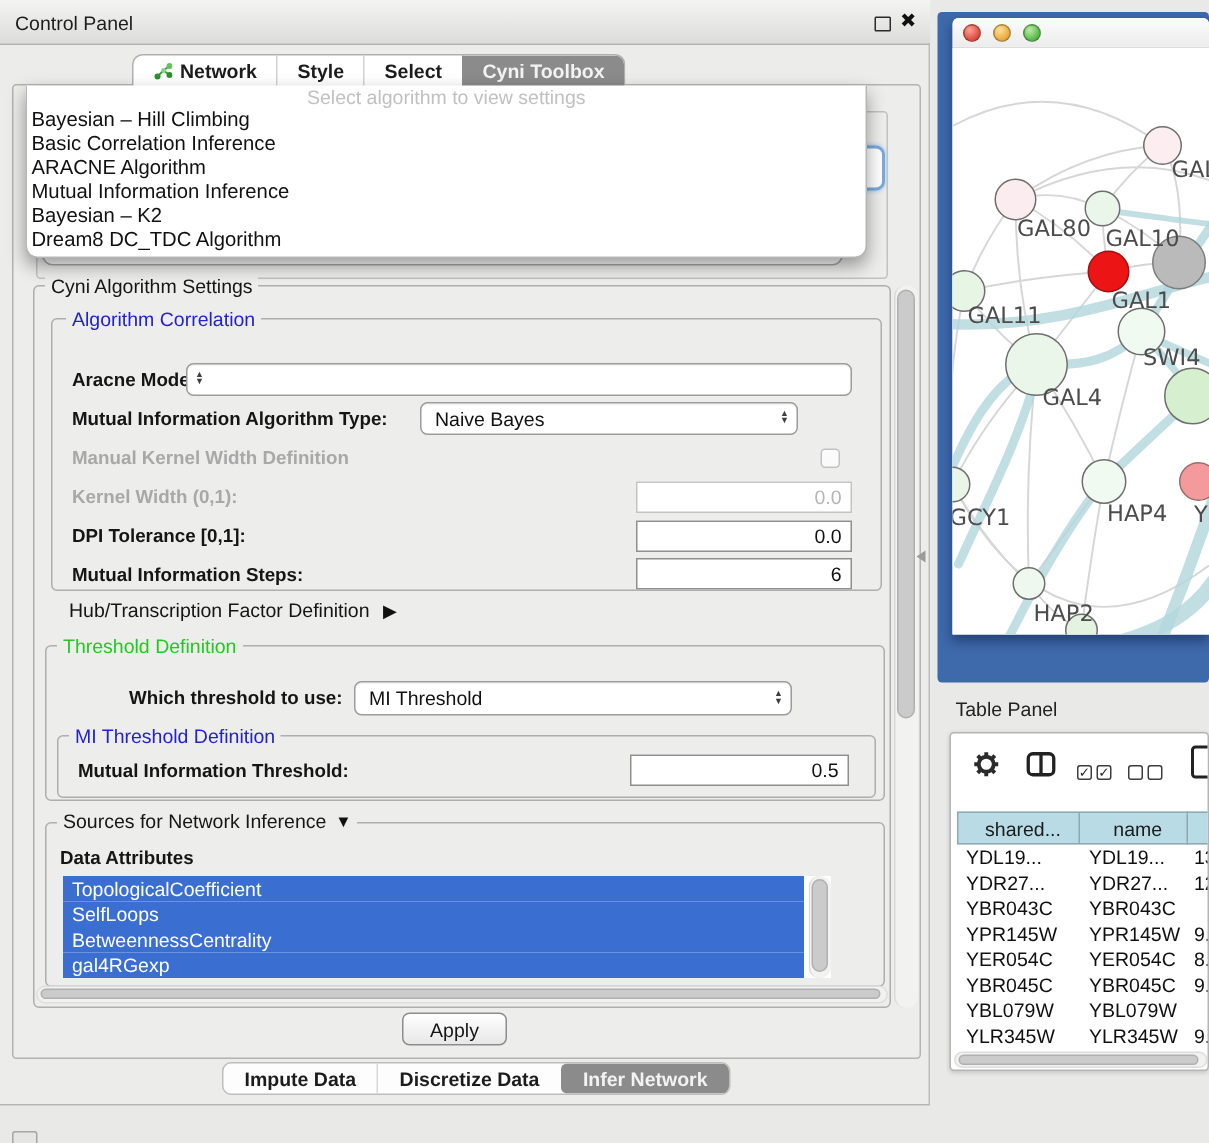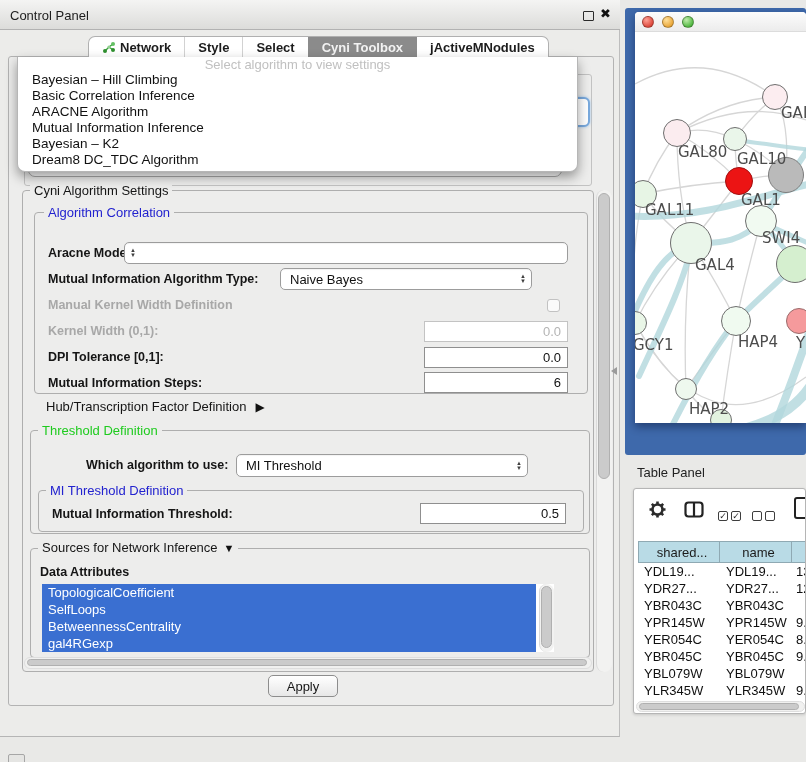--- a/index.html
+++ b/index.html
@@ -21,21 +21,21 @@
   .tab.sel{background:#8b8b8b;color:#f3f3f3;border-left-color:#8b8b8b}
   .tab.sel + .tab{border-left-color:#8b8b8b}
   
   .content{left:8px;top:56px;width:606px;height:650px;background:#ededec;border:1px solid #b3b3b3;border-radius:3px}
   .ghost-group{left:24px;top:74px;width:568px;height:112px;border:1px solid #c2c2c2;border-radius:3px}
   .ghost-combo-focus{left:564px;top:97px;width:26px;height:30px;background:#fff;border:2px solid #79a9dd;border-radius:6px;box-shadow:0 0 3px #9cc3ea}
   .ghost-combo{left:28px;top:141px;width:534px;height:36px;background:#fdfdfd;border:1px solid #a9a9a9;border-radius:7px}
   
   .ddl{left:17px;top:57px;width:561px;background:#fff;border:1px solid #b6b6b6;border-top:none;border-radius:0 0 8px 8px;box-shadow:0 5px 12px rgba(0,0,0,.38);z-index:50;padding-bottom:3px}
   .ddl .prompt{color:#c0c0c0;text-align:center;font-size:13px;height:15px;line-height:15px;overflow:hidden}
-  .ddl .item{font-size:13.5px;height:16px;line-height:16px;padding-left:14px;white-space:nowrap}
+  .ddl .item{font-size:13.5px;height:16px;line-height:16px;padding-left:3px;white-space:nowrap}
   .ddl .item.hl{font-weight:normal}
   
   .group{border:1px solid #aeaeae;border-radius:4px}
   .gtitle{position:absolute;font-size:13px;background:#ededec;padding:0 4px;white-space:nowrap;color:#161616;display:flex;align-items:center;gap:6px}
   .blue{color:#2222cf}.greenT{color:#1ecb1e}
   .lbl{position:absolute;font-size:12.5px;font-weight:bold;color:#151515;white-space:nowrap}
   .lbl.plain{font-weight:normal;font-size:13px}
   .lbl.dis{color:#a8a8a8}
   .combo{position:absolute;background:#fff;border:1px solid #9c9c9c;border-radius:5px;display:flex;align-items:center;font-size:13px;box-shadow:inset 0 1px 1px rgba(0,0,0,.05)}
   .combo .val{flex:1;padding-left:9px;white-space:nowrap;overflow:hidden}
@@ -108,23 +108,20 @@
       </div>
       <div class="tab">
           <span>Style</span>
         </div>
       <div class="tab">
           <span>Select</span>
         </div>
       <div class="tab sel">
           <span>Cyni Toolbox</span>
         </div>
-      <div class="tab">
-          <span>jActiveMNodules</span>
-        </div>
     </div>
 
     <div class="abs content"></div>
     <div class="abs ghost-group"></div>
     <div class="abs ghost-combo-focus"></div>
     <div class="abs ghost-combo"></div>
 
     <div class="abs ddl">
       <div class="prompt">Select algorithm to view settings</div>
       <div class="item">Bayesian – Hill Climbing</div>
@@ -177,21 +174,21 @@
     <div class="abs" style="left:46px;top:399px;display:flex;align-items:center;gap:9px">
       <span class="lbl plain" style="position:static">Hub/Transcription Factor Definition</span>
       <span class="arrow-right"></span>
     </div>
 
     <div class="abs group" style="left:30px;top:430px;width:560px;height:104px"></div>
     <span class="gtitle greenT" style="left:38px;top:423px">
         <span>Threshold Definition</span>
       </span>
 
-    <span class="lbl" style="left:86px;top:458px">Which algorithm to use:</span>
+    <span class="lbl" style="left:86px;top:458px">Which threshold to use:</span>
     <div class="combo" style="left:236px;top:454px;width:292px;height:23px">
       <span class="val">MI Threshold</span>
       <span class="spin"></span>
     </div>
 
     <div class="abs group" style="left:38px;top:490px;width:546px;height:42px"></div>
     <span class="gtitle blue" style="left:46px;top:483px">
         <span>MI Threshold Definition</span>
       </span>
 
@@ -221,20 +218,31 @@
       <div class="sb-thumb" style="left:1px;top:3px;width:12px;height:286px"></div>
     </div>
     <div class="abs sb-track-h" style="left:24px;top:657px;width:568px;height:12px">
       <div class="sb-thumb" style="left:2px;top:1px;width:560px;height:7px"></div>
     </div>
 
     <div class="btn" style="left:268px;top:675px;width:70px;height:22px">
       <span>Apply</span>
     </div>
 
+    <div class="abs bstrip" style="left:148px;top:708px">
+      <div class="btab">
+          <span>Impute Data</span>
+        </div>
+      <div class="btab">
+          <span>Discretize Data</span>
+        </div>
+      <div class="btab sel">
+          <span>Infer Network</span>
+        </div>
+    </div>
   </div>
 
   <div class="abs splitter"></div>
 
   <div class="abs netframe"></div>
   <div class="abs netwin">
     <div class="net-titlebar">
       <div class="light red" style="left:7px"></div>
       <div class="light yellow" style="left:27px"></div>
       <div class="light green" style="left:47px"></div>

